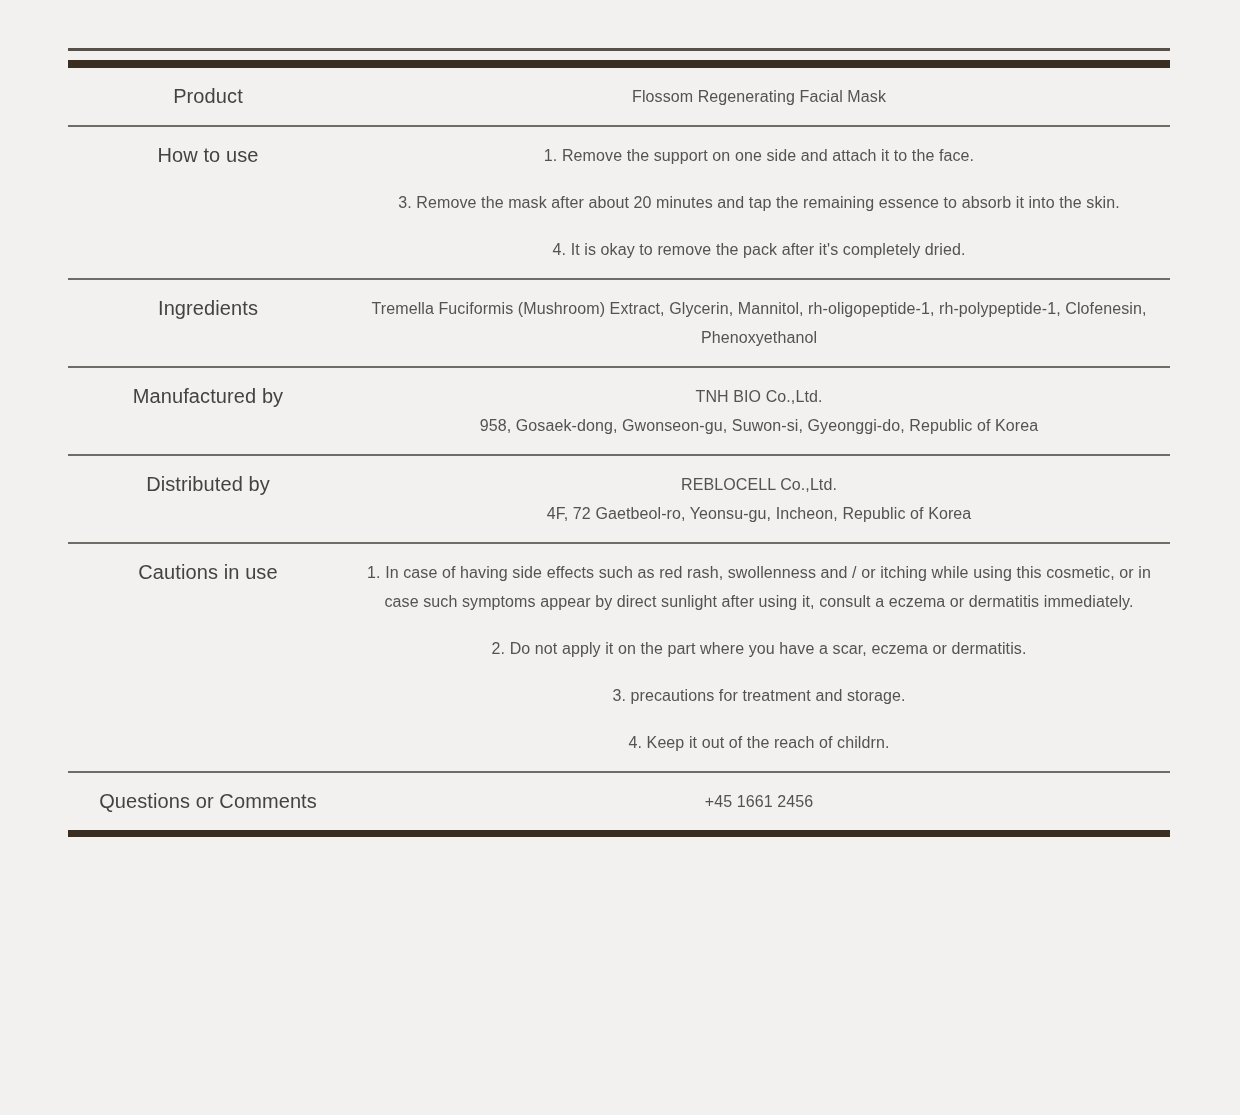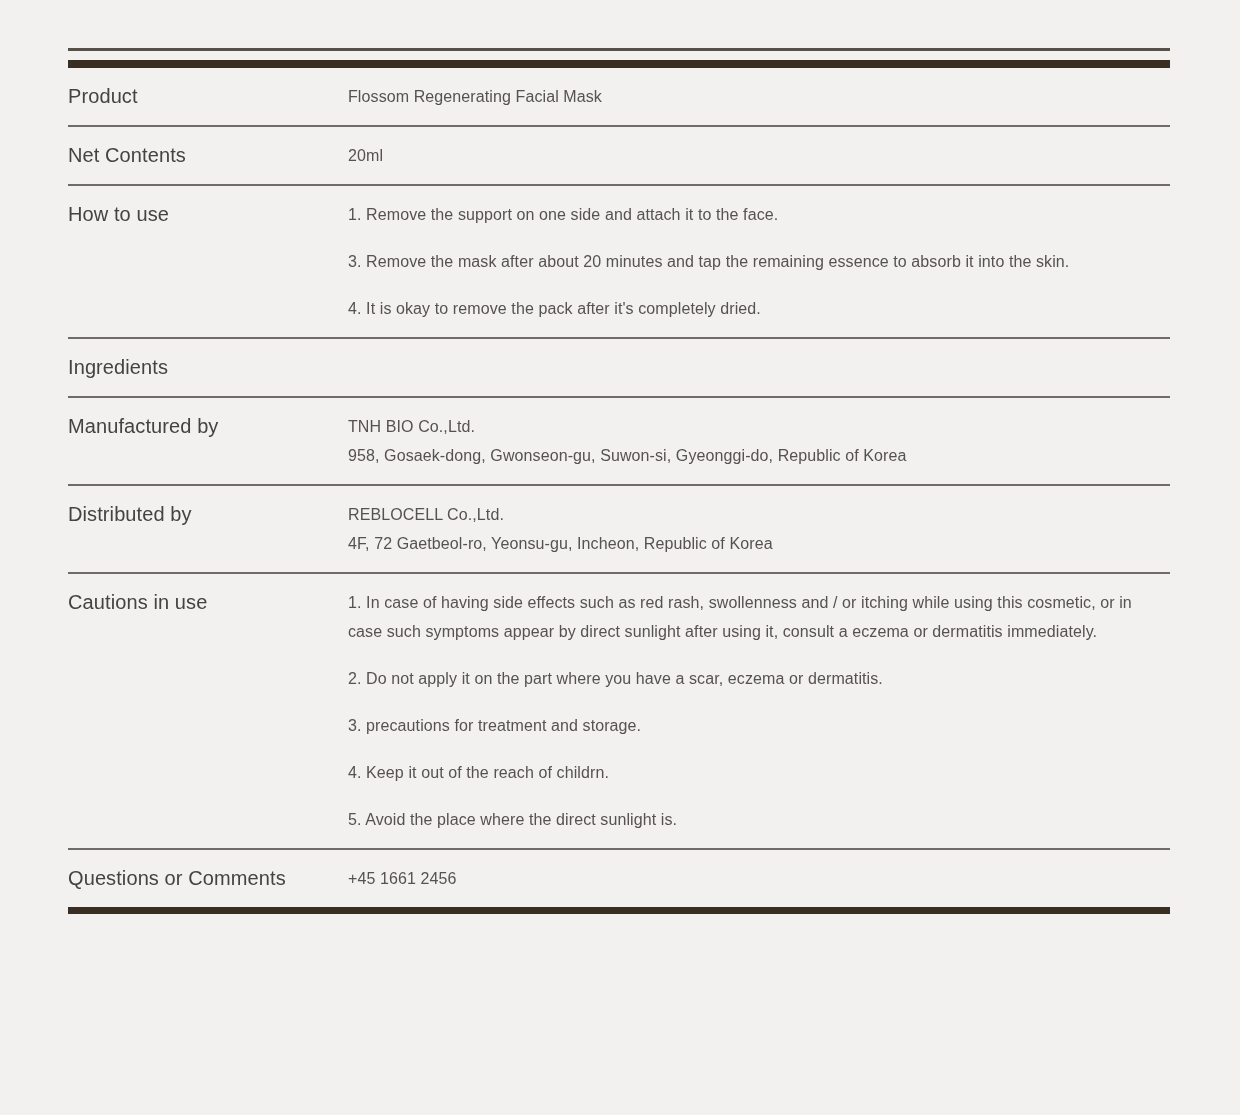--- a/index.html
+++ b/index.html
@@ -27,20 +27,21 @@
     height: 8px;
     background: #3a2e23;
     margin-top: 9px;
   }
   .bottom-bar {
     height: 7px;
     background: #3a2e23;
   }
   .spec-table {
     width: 100%;
+    text-align: center;
   }
   .row {
     display: grid;
     grid-template-columns: 280px 1fr;
     padding: 14px 0;
     border-bottom: 2px solid #6f6c68;
   }
   .row.last {
     border-bottom: none;
   }
@@ -75,38 +76,35 @@
 
   <div class="spec-table">
 
     <div class="row">
       <div class="label-cell">Product</div>
       <div class="value-cell">
         <p>Flossom Regenerating Facial Mask</p>
       </div>
     </div>
 
-    <div class="row">
-      <div class="label-cell">Net Contents</div>
-      <div class="value-cell">
-        <p>20ml</p>
-      </div>
-    </div>
 
     <div class="row">
       <div class="label-cell">How to use</div>
       <div class="value-cell">
         <p>1. Remove the support on one side and attach it to the face.</p>
         <p>3. Remove the mask after about 20 minutes and tap the remaining essence to absorb it into the skin.</p>
         <p>4. It is okay to remove the pack after it's completely dried.</p>
       </div>
     </div>
 
     <div class="row">
       <div class="label-cell">Ingredients</div>
+      <div class="value-cell">
+        <p>Tremella Fuciformis (Mushroom) Extract, Glycerin, Mannitol, rh-oligopeptide-1, rh-polypeptide-1, Clofenesin, Phenoxyethanol</p>
+      </div>
     </div>
 
     <div class="row">
       <div class="label-cell">Manufactured by</div>
       <div class="value-cell">
         <p>TNH BIO Co.,Ltd.
 958, Gosaek-dong, Gwonseon-gu, Suwon-si, Gyeonggi-do, Republic of Korea</p>
       </div>
     </div>
 
@@ -118,21 +116,20 @@
       </div>
     </div>
 
     <div class="row">
       <div class="label-cell">Cautions in use</div>
       <div class="value-cell">
         <p>1. In case of having side effects such as red rash, swollenness and / or itching while using this cosmetic, or in case such symptoms appear by direct sunlight after using it, consult a eczema or dermatitis immediately.</p>
         <p>2. Do not apply it on the part where you have a scar, eczema or dermatitis.</p>
         <p>3. precautions for treatment and storage.</p>
         <p>4. Keep it out of the reach of childrn.</p>
-        <p>5. Avoid the place where the direct sunlight is.</p>
       </div>
     </div>
 
     <div class="row last">
       <div class="label-cell">Questions or Comments</div>
       <div class="value-cell">
         <p>+45 1661 2456</p>
       </div>
     </div>
 

